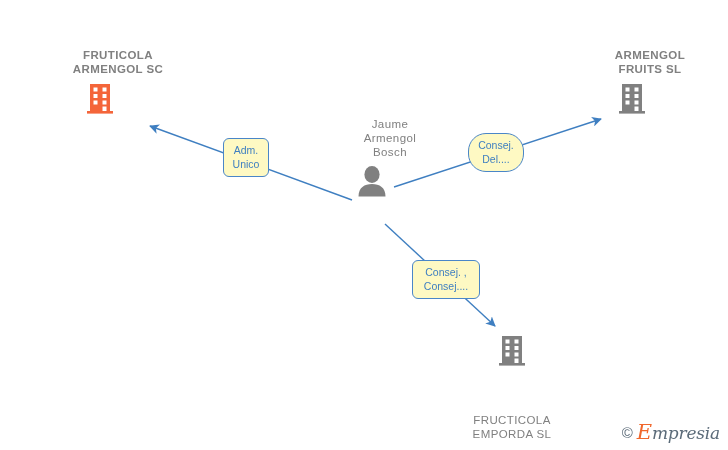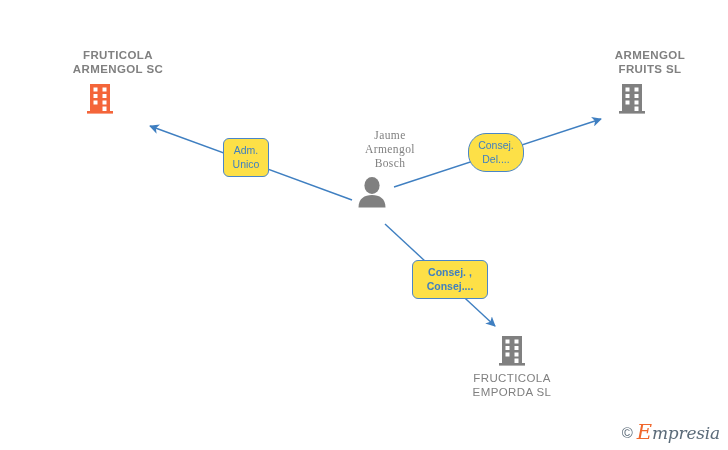--- a/index.html
+++ b/index.html
@@ -45,21 +45,21 @@
   .node-icon {
     line-height: 0;
   }
   .node-label.above { margin-bottom: 6px; margin-left: 36px; }
   .node-label.below { margin-top: 5px; }
 
   .edge-label {
     position: absolute;
     border: 1.4px solid #4a86c8;
     border-radius: 6px;
-    background: #fde047;
+    background: #fef9c3;
     color: #3f7fc1;
     font-size: 10.5px;
     line-height: 14px;
     text-align: center;
     padding: 4px 7px 5px 7px;
     white-space: pre-line;
     box-sizing: border-box;
   }
 
   #watermark {
@@ -135,33 +135,33 @@
         <rect x="16.5" y="5.5" width="4" height="4" fill="#ffffff"></rect>
         <rect x="7.5" y="12" width="4" height="4" fill="#ffffff"></rect>
         <rect x="16.5" y="12" width="4" height="4" fill="#ffffff"></rect>
         <rect x="7.5" y="18.5" width="4" height="4" fill="#ffffff"></rect>
         <rect x="16.5" y="18.5" width="4" height="4" fill="#ffffff"></rect>
         <rect x="16.5" y="24.5" width="4" height="4.5" fill="#ffffff"></rect>
       </svg>
     </div>
   </div>
 
-  <div class="node" style="left:292px; top:128px;font-family:Liberation Serif, serif;">
+  <div class="node" style="left:292px; top:117px;">
     <div class="node-label above">Jaume
 Armengol
 Bosch</div>
     <div class="node-icon">
       <svg width="34" height="32" viewBox="0 0 34 32" xmlns="http://www.w3.org/2000/svg">
         <ellipse cx="17" cy="9.5" rx="7.6" ry="8.4" fill="#808080"></ellipse>
         <path d="M3.5 31.5 C3.5 22.5 9.5 19 17 19 C24.5 19 30.5 22.5 30.5 31.5 Z" fill="#808080"></path>
       </svg>
     </div>
   </div>
 
-  <div class="node" style="left:432px; top:334px;">
+  <div class="node" style="left:432px; top:334px;gap:42px;">
     <div class="node-icon">
       <svg width="28" height="32" viewBox="0 0 28 32" xmlns="http://www.w3.org/2000/svg">
         <rect x="4" y="2" width="20" height="27" fill="#808080"></rect>
         <rect x="1" y="29" width="26" height="2.6" fill="#808080"></rect>
         <rect x="7.5" y="5.5" width="4" height="4" fill="#ffffff"></rect>
         <rect x="16.5" y="5.5" width="4" height="4" fill="#ffffff"></rect>
         <rect x="7.5" y="12" width="4" height="4" fill="#ffffff"></rect>
         <rect x="16.5" y="12" width="4" height="4" fill="#ffffff"></rect>
         <rect x="7.5" y="18.5" width="4" height="4" fill="#ffffff"></rect>
         <rect x="16.5" y="18.5" width="4" height="4" fill="#ffffff"></rect>
@@ -171,21 +171,21 @@
     <div class="node-label below">FRUCTICOLA
 EMPORDA SL</div>
   </div>
 
   <div class="edge-label" style="left:223px; top:138px; width:46px;">Adm.
 Unico</div>
 
   <div class="edge-label" style="left:468px; top:133px; width:56px;border-radius:18px;">Consej.
 Del....</div>
 
-  <div class="edge-label" style="left:412px; top:260px; width:76px;font-weight:bold;">Consej. ,
+  <div class="edge-label" style="left:412px; top:260px; width:68px;">Consej. ,
 Consej....</div>
 
   <div id="watermark">
     <span class="copy">©</span>
     <span class="brand"><span class="cap">E</span><span>mpresia</span></span>
   </div>
 
 </div>
 
 </body></html>

